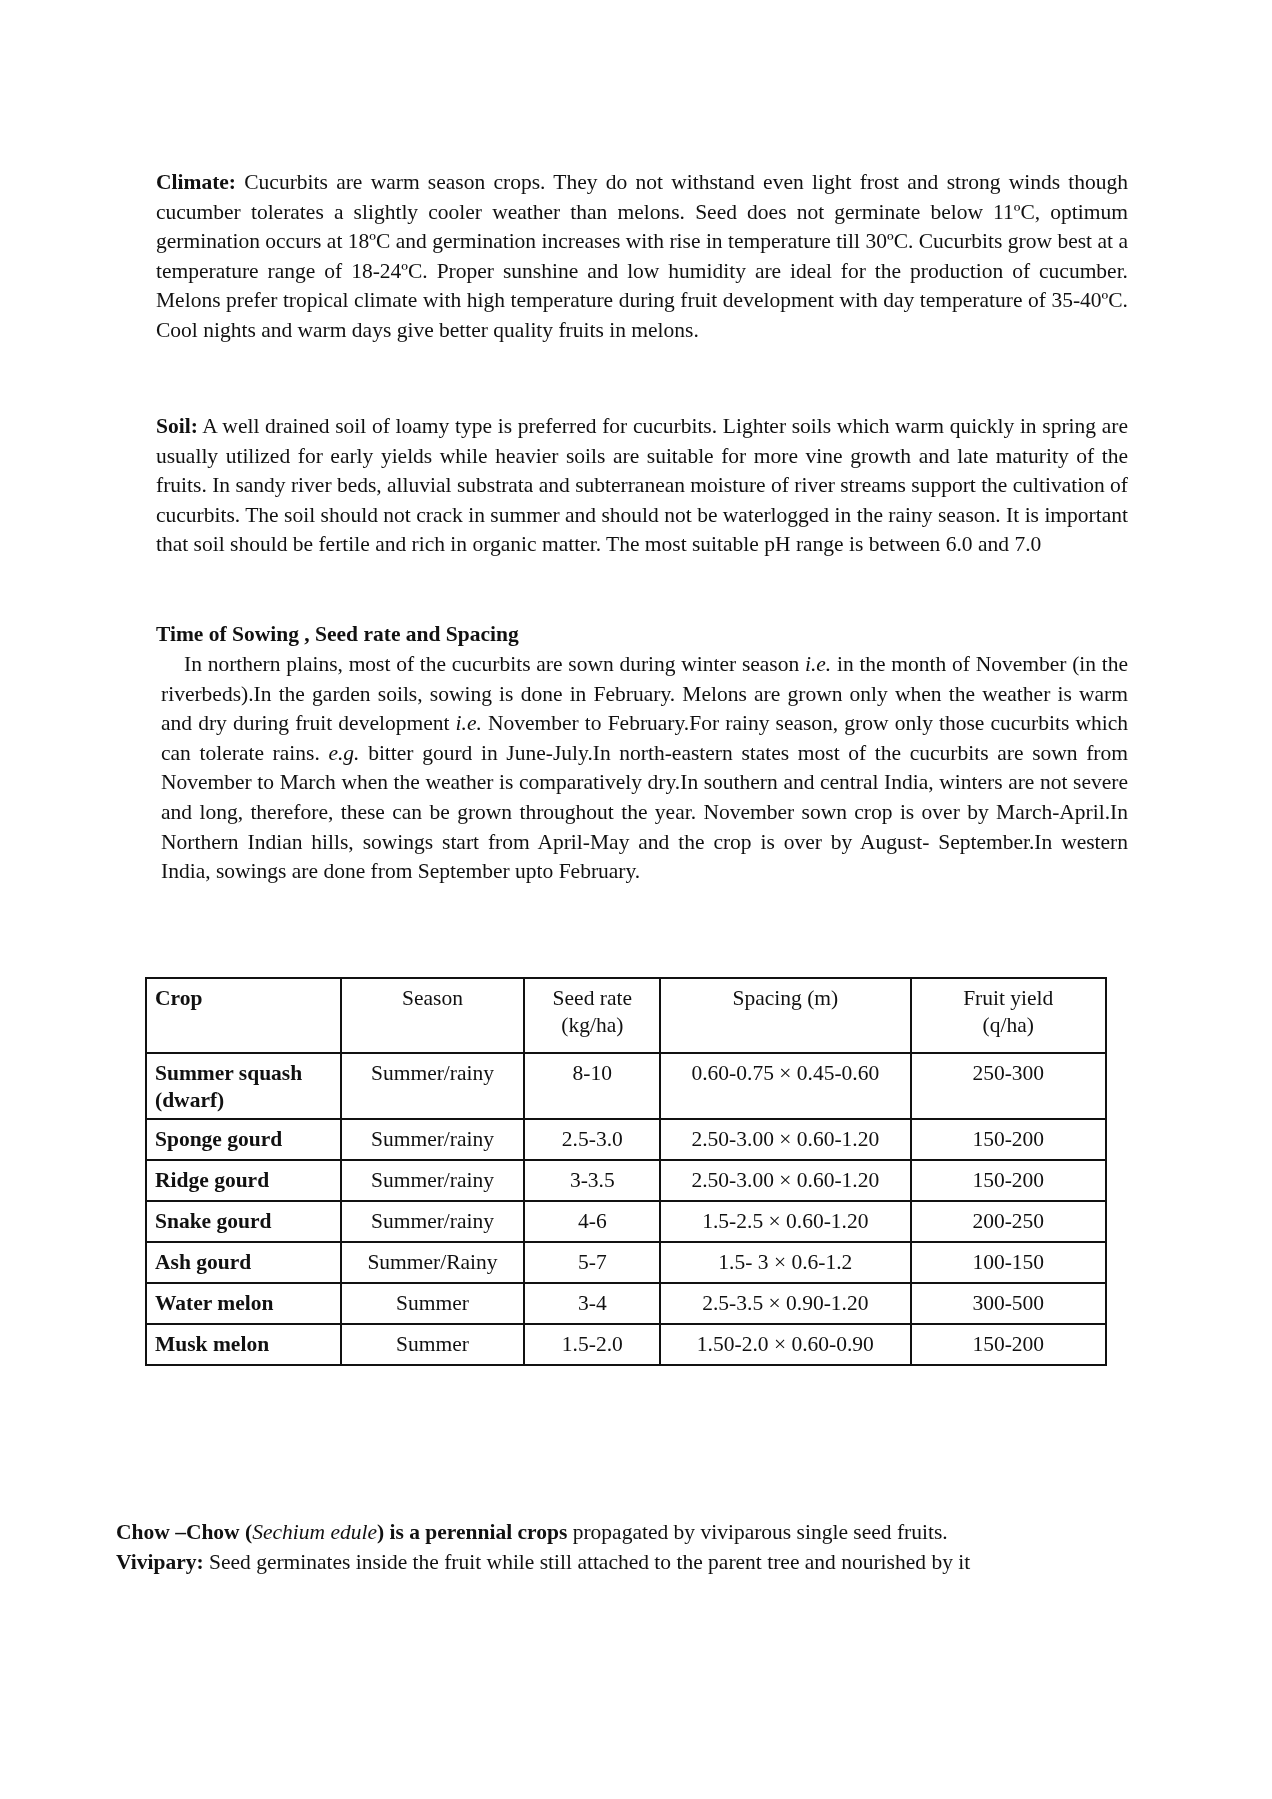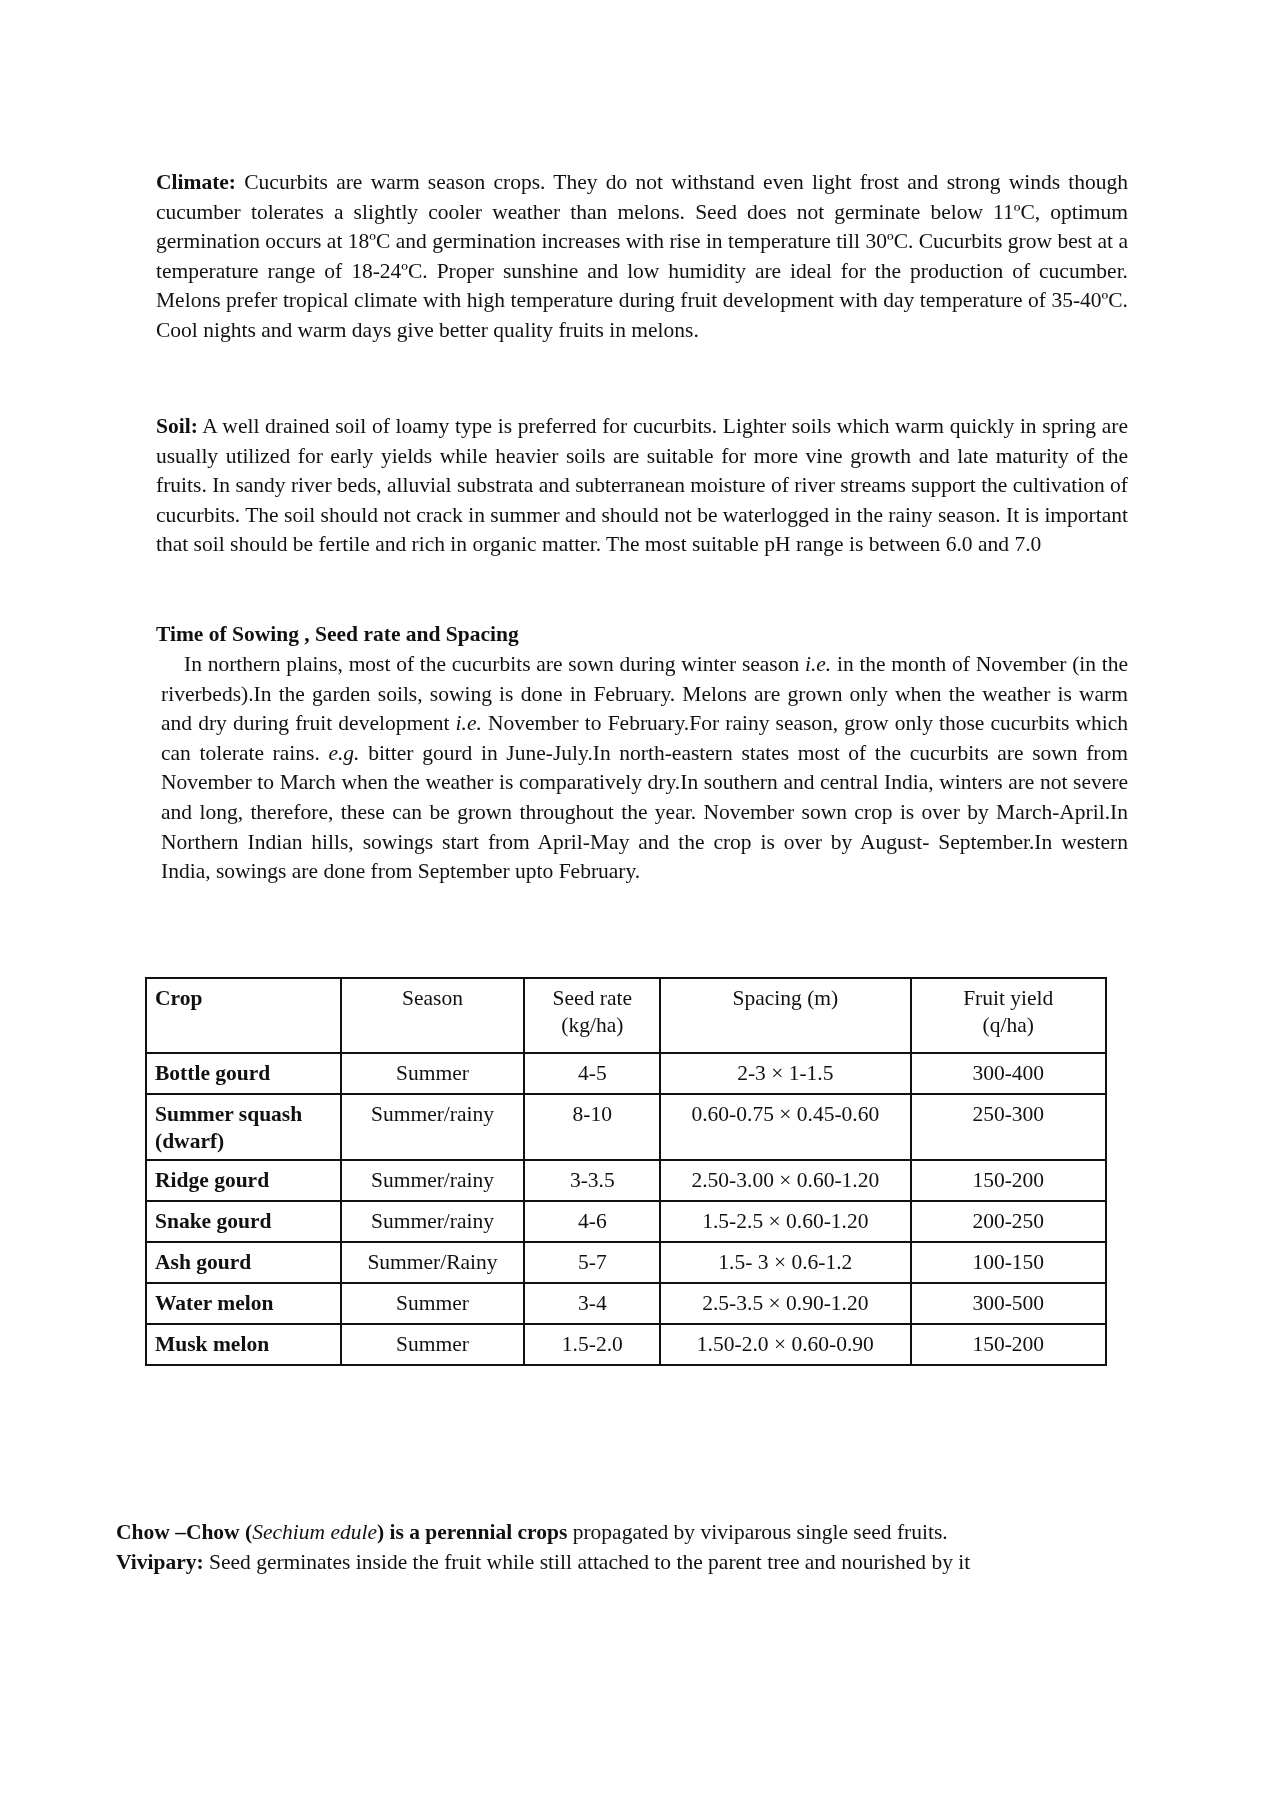--- a/index.html
+++ b/index.html
@@ -46,32 +46,32 @@
     <tr>
       <th class="crop">Crop</th>
       <th>Season</th>
       <th><span>Seed rate</span><br><span>(kg/ha)</span></th>
       <th>Spacing (m)</th>
       <th><span>Fruit yield</span><br><span>(q/ha)</span></th>
     </tr>
   </thead>
   <tbody>
     <tr>
-      <td class="crop">Bottle gourd</td>
-      <td>Summer</td>
-      <td>4-5</td>
-      <td>2-3 × 1-1.5</td>
-      <td>300-400</td>
-    </tr>
-    <tr>
       <td class="crop">Summer squash (dwarf)</td>
       <td>Summer/rainy</td>
       <td>8-10</td>
       <td>0.60-0.75 × 0.45-0.60</td>
       <td>250-300</td>
+    </tr>
+    <tr>
+      <td class="crop">Sponge gourd</td>
+      <td>Summer/rainy</td>
+      <td>2.5-3.0</td>
+      <td>2.50-3.00 × 0.60-1.20</td>
+      <td>150-200</td>
     </tr>
     <tr>
       <td class="crop">Ridge gourd</td>
       <td>Summer/rainy</td>
       <td>3-3.5</td>
       <td>2.50-3.00 × 0.60-1.20</td>
       <td>150-200</td>
     </tr>
     <tr>
       <td class="crop">Snake gourd</td>

